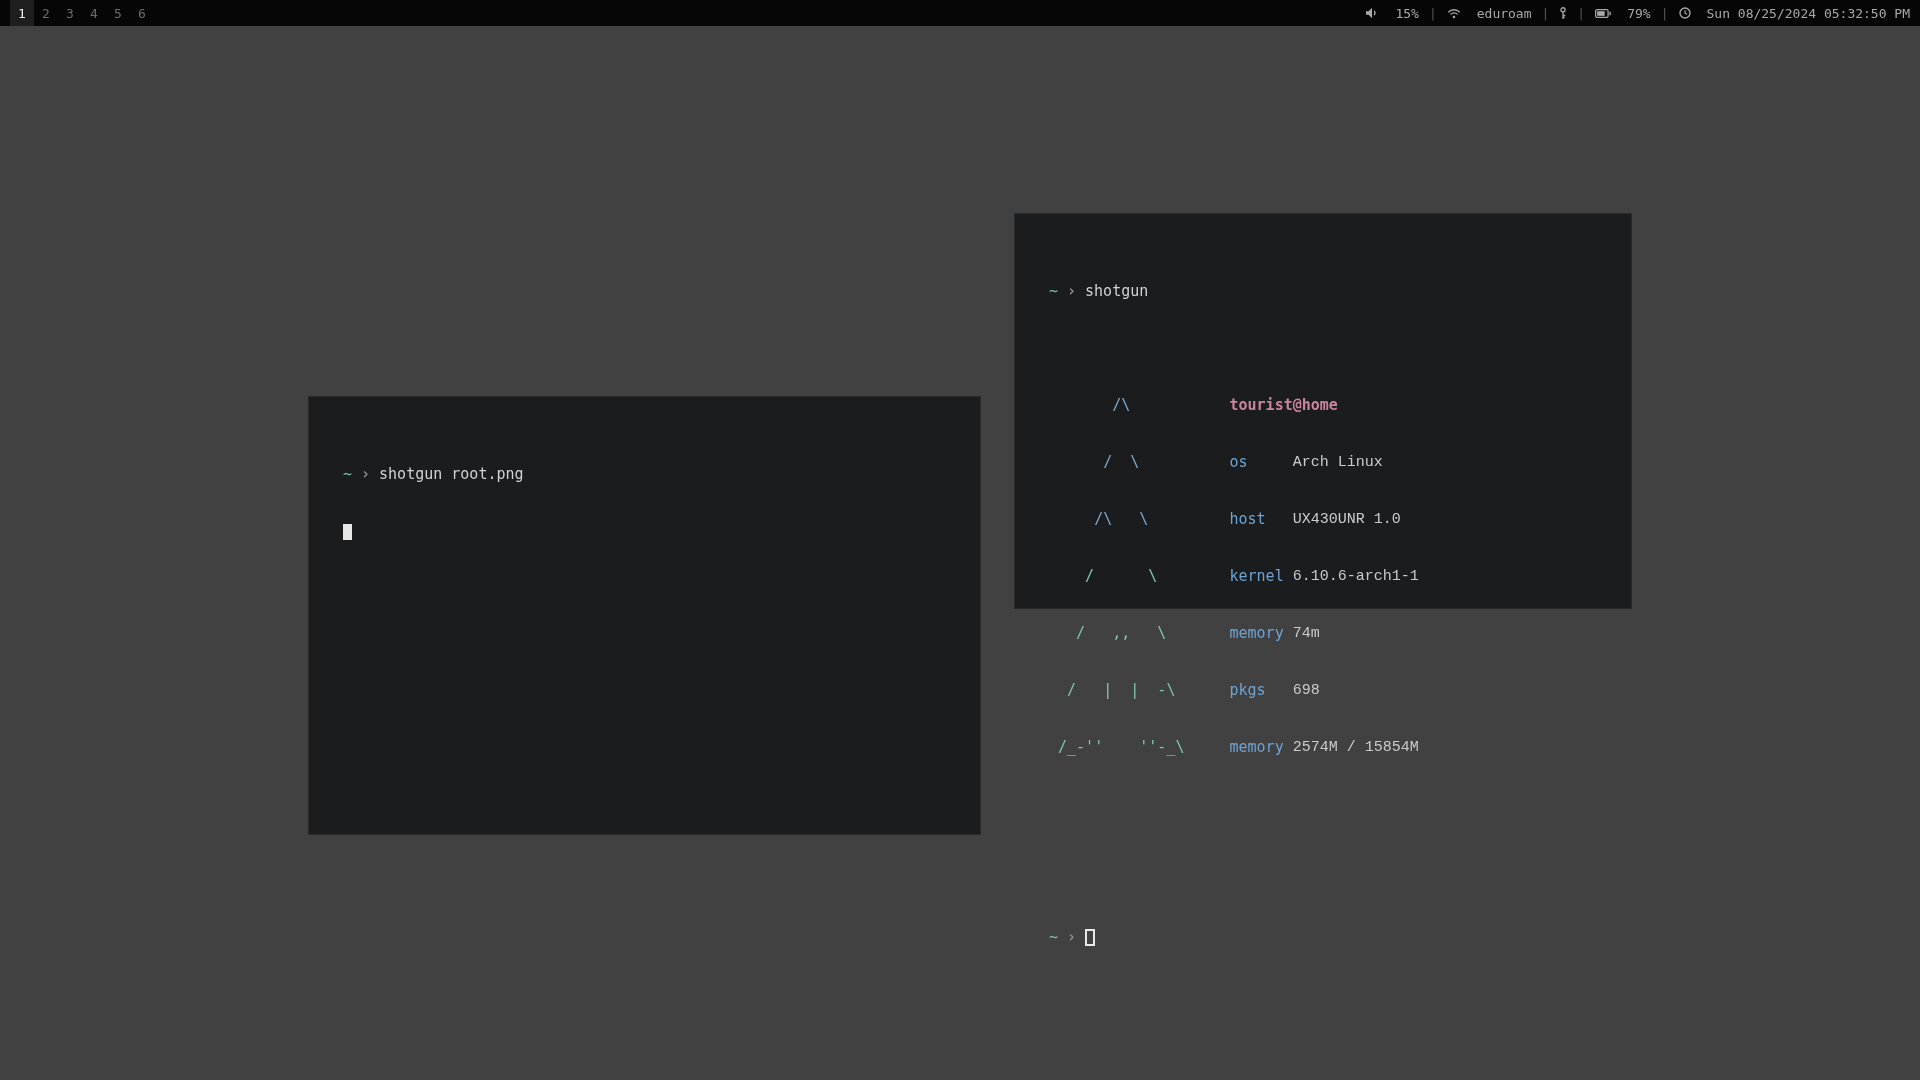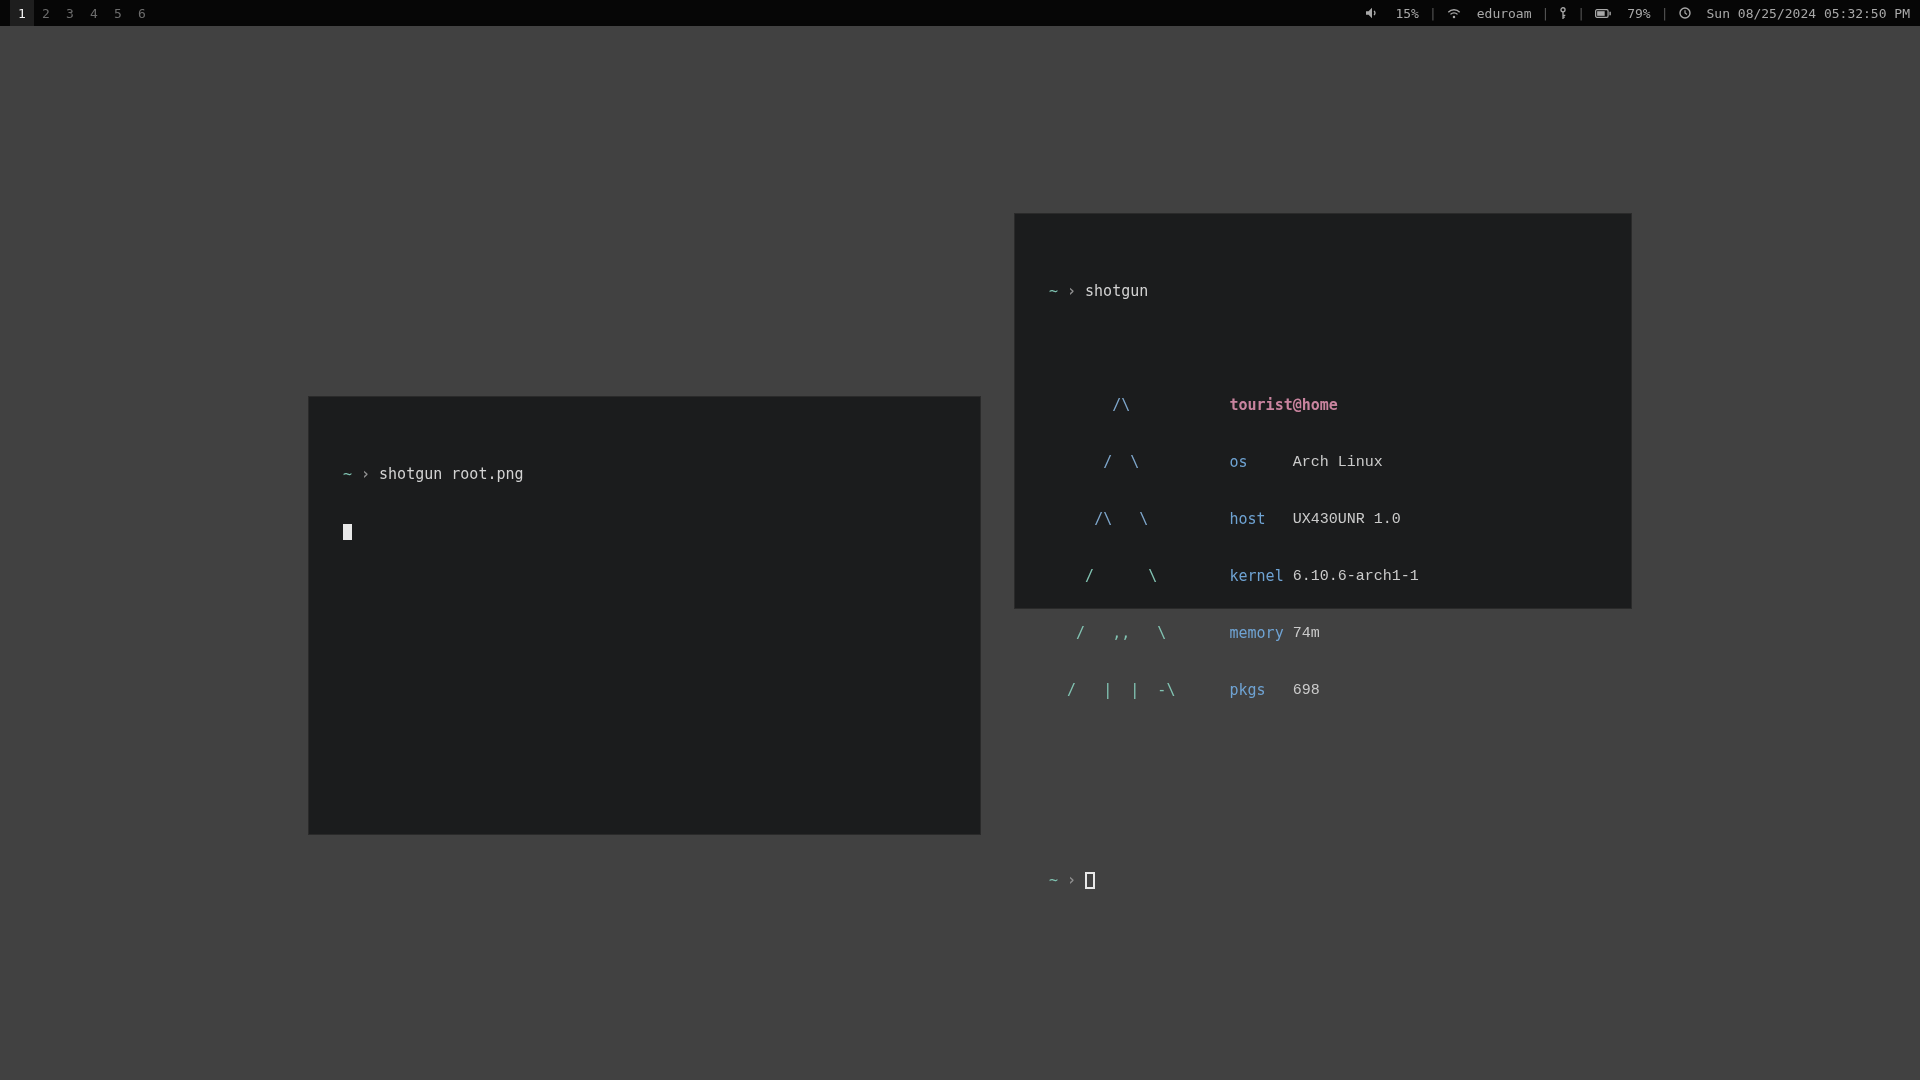--- a/index.html
+++ b/index.html
@@ -213,20 +213,25 @@
       <div class="prow">
         <pre class="art art-teal">   /   ,,   \</pre>
         <span class="plabel">memory</span>
         <span class="pvalue">74m</span>
       </div>
       <div class="prow">
         <pre class="art art-teal">  /   |  |  -\</pre>
         <span class="plabel">pkgs</span>
         <span class="pvalue">698</span>
       </div>
+      <div class="prow">
+        <pre class="art art-teal"> /_-''    ''-_\</pre>
+        <span class="plabel">memory</span>
+        <span class="pvalue">2574M / 15854M</span>
+      </div>
     </div>
 
     <div class="blank-line"></div>
 
     <div class="line">
       <span class="p-sym">~</span>
       <span class="p-arrow">›</span>
       <span class="cursor-hollow"></span>
     </div>
   </section>

